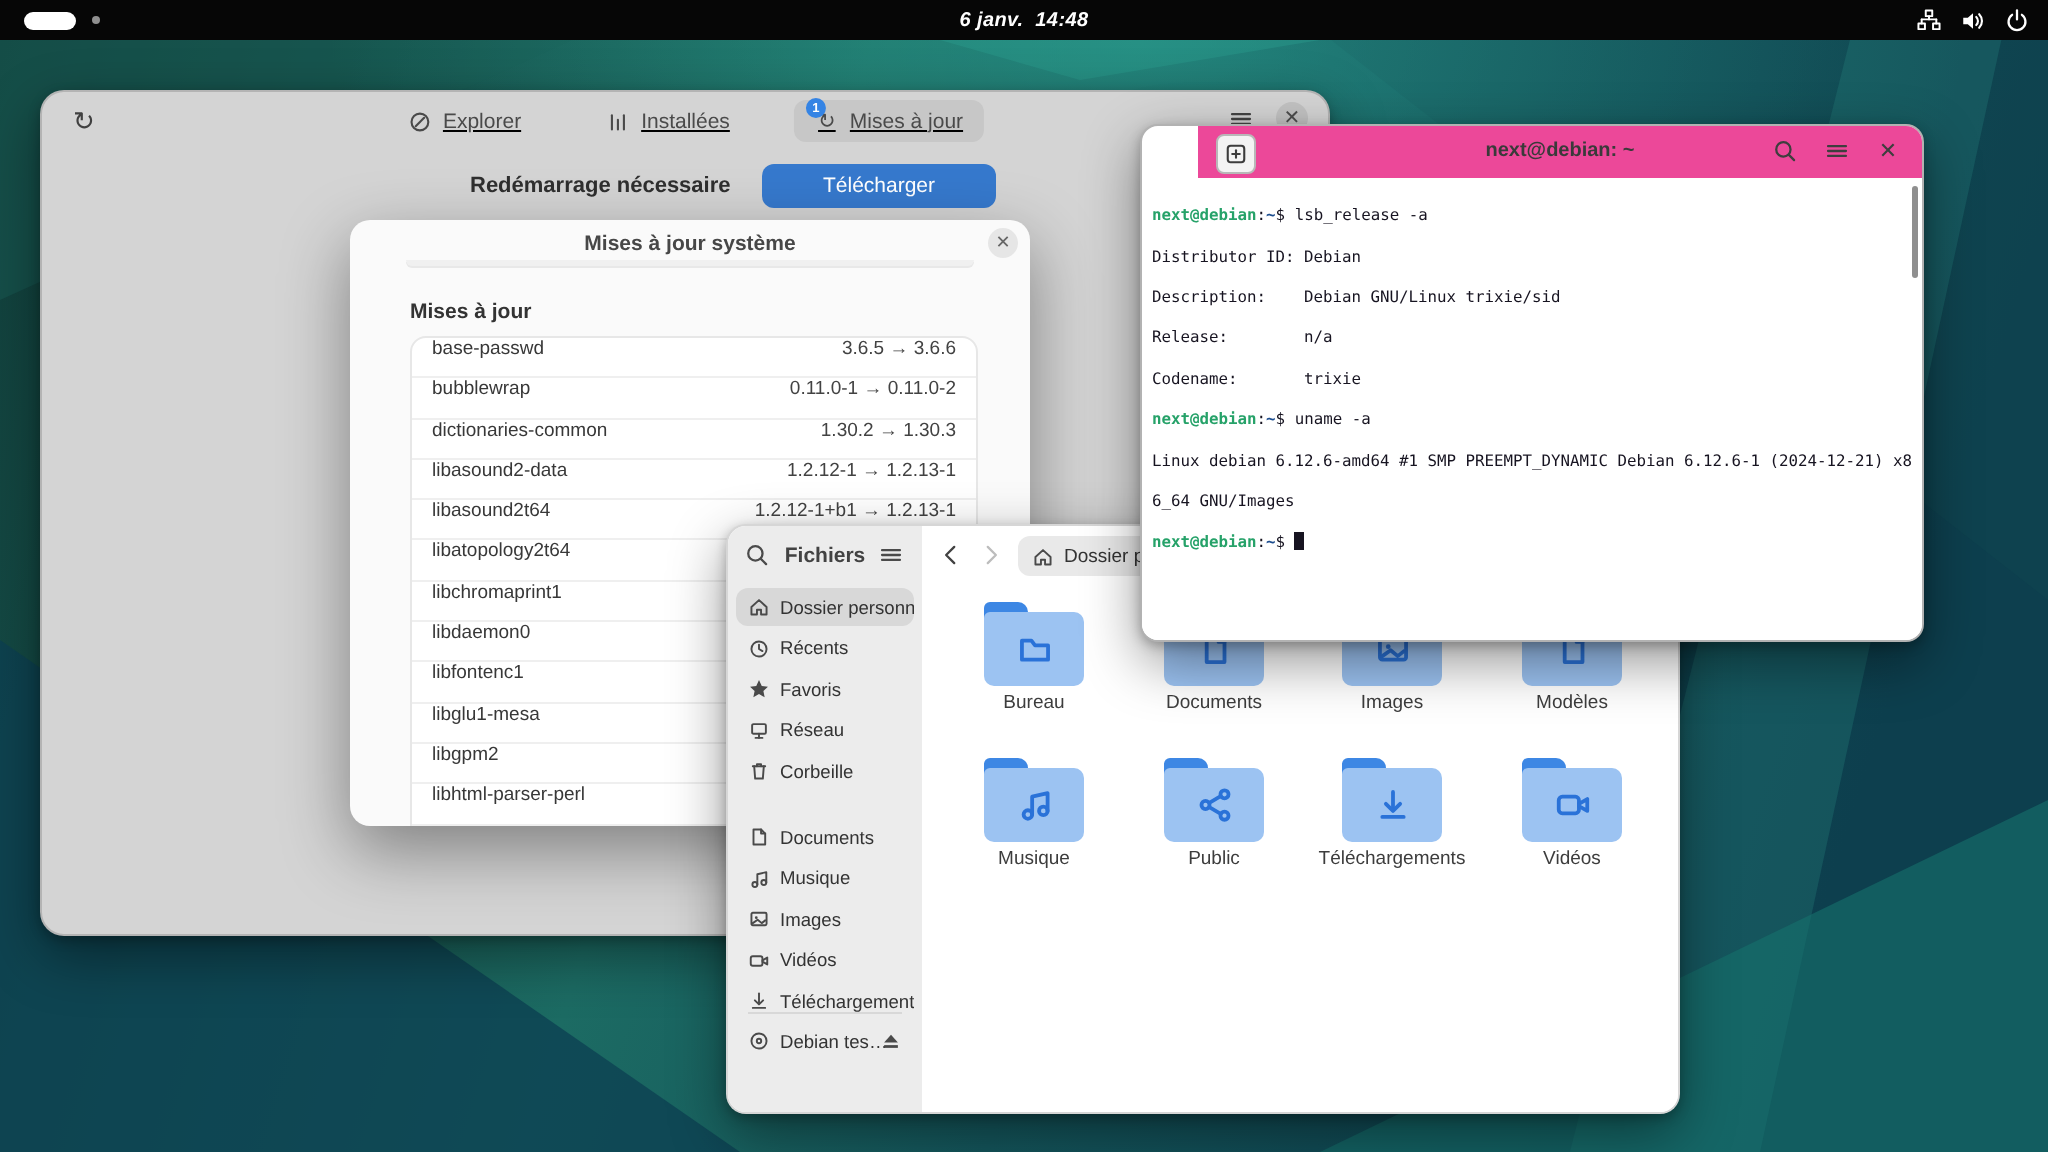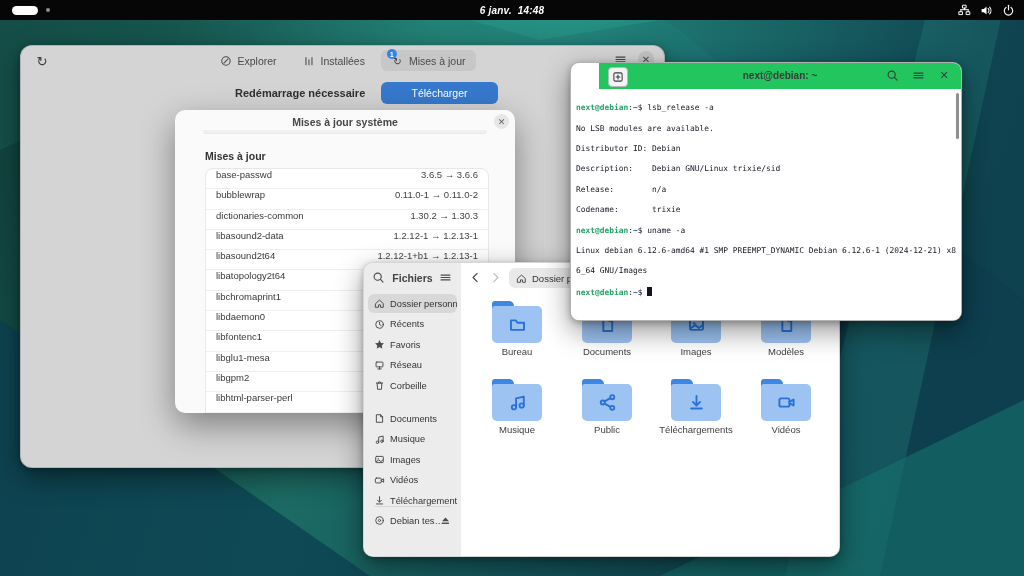--- a/index.html
+++ b/index.html
@@ -23,21 +23,21 @@
 
   
   .win{position:absolute;box-shadow:0 10px 28px rgba(0,0,0,.42),0 2px 6px rgba(0,0,0,.25);}
 
   
   .software{left:20px;top:45px;width:645px;height:423px;background:#d4d4d4;border-radius:12px;z-index:1;
     border:1px solid rgba(0,0,0,.15);box-sizing:border-box;}
   .sw-header{position:relative;height:30px;}
   .sw-refresh{position:absolute;left:12px;top:6px;width:18px;height:18px;font-size:13px;color:#404040;
     display:flex;align-items:center;justify-content:center;cursor:pointer}
-  .sw-tabs{position:absolute;left:50%;top:4px;transform:translateX(-50%);display:flex;align-items:center;gap:6px;}
+  .sw-tabs{position:absolute;left:50%;top:4px;transform:translateX(-50%);display:flex;align-items:center;gap:22px;text-decoration:underline;}
   .sw-tab{display:flex;align-items:center;gap:5px;font-size:10.5px;color:#4a4a4a;padding:4px 10px;border-radius:6px;cursor:pointer;white-space:nowrap}
   .sw-tab.active{background:#c7c7c7;}
   .tabicon{position:relative;width:13px;height:13px;color:#4a4a4a;display:flex;align-items:center;justify-content:center}
   .badge{position:absolute;left:-4px;top:-5px;width:10px;height:10px;border-radius:50%;background:#3584e4;color:#fff;
     font-size:6.5px;font-weight:bold;display:flex;align-items:center;justify-content:center}
   .sw-ctrls{position:absolute;right:10px;top:5px;display:flex;align-items:center;gap:10px;}
   .menu-btn{width:16px;height:16px;color:#444;display:flex;align-items:center;justify-content:center;cursor:pointer}
   .circle-close{width:16px;height:16px;border-radius:50%;background:#c3c3c3;color:#4d4d4d;font-size:10px;
     display:flex;align-items:center;justify-content:center;cursor:pointer}
   .sw-restart-label{position:absolute;left:172px;top:41px;font-size:11px;font-weight:bold;color:#2f2f2f;padding-left:42px;}
@@ -86,21 +86,21 @@
   .folder{position:relative;width:50px;height:42px;margin:0 auto;}
   .ftab{position:absolute;left:0;top:0;width:22px;height:12px;background:#3d87e4;border-radius:3px 5px 0 0;}
   .fbody{position:absolute;left:0;top:5px;width:50px;height:37px;background:#9cc3f2;border-radius:3px 5px 5px 5px;}
   .femblem{position:absolute;left:0;top:5px;width:50px;height:37px;display:flex;align-items:center;justify-content:center;color:#2a72d8}
   .femblem svg{width:19px;height:19px;stroke-width:1.6}
   .flabel{margin-top:3px;font-size:9.5px;color:#3d3d3d;}
 
   
   .terminal{left:570px;top:62px;width:392px;height:259px;background:#fff;border-radius:9px;z-index:4;
     border:1px solid rgba(0,0,0,.3);box-sizing:border-box;overflow:hidden;}
-  .t-header{position:relative;height:26px;background:#22c55e;border-bottom:5px solid #0f766e;margin-left:28px;}
+  .t-header{position:relative;height:26px;background:#ec4899;border-bottom:5px solid #0f766e;margin-left:28px;}
   .t-newtab{position:absolute;left:9px;top:4px;width:18px;height:18px;border:1px solid #b8b8b8;border-radius:4px;
     background:#f3f3f3;color:#3c3c3c;display:flex;align-items:center;justify-content:center;cursor:pointer}
   .t-title{position:absolute;left:0;right:0;top:7px;text-align:center;font-size:10px;font-weight:bold;color:#3a3a3a;}
   .t-ctrls{position:absolute;right:8px;top:3px;display:flex;align-items:center;gap:8px;}
   .t-btn{width:18px;height:18px;color:#3e3e3e;display:flex;align-items:center;justify-content:center;cursor:pointer;font-size:11px}
   .t-body{position:absolute;left:0;top:26px;right:0;bottom:0;background:#fff;padding:4px 0 16px 5px;
     font-family:"DejaVu Sans Mono",monospace;font-size:7.9px;line-height:10.2px;color:#171421;white-space:pre;}
   .p-user{color:#26a269;font-weight:bold}
   .p-path{color:#1c4d8f;font-weight:bold}
   .cursor{display:inline-block;width:4.8px;height:9px;background:#171421;vertical-align:-1.5px;}
@@ -500,21 +500,20 @@
               <line x1="2.5" y1="5" x2="13.5" y2="5"></line>
               <line x1="2.5" y1="8" x2="13.5" y2="8"></line>
               <line x1="2.5" y1="11" x2="13.5" y2="11"></line>
             </svg>
         </span>
         <span class="t-btn">✕</span>
       </span>
     </div>
     <div class="t-body">
 <div><span class="p-user">next@debian</span><span>:</span><span class="p-path">~</span><span>$ </span><span>lsb_release -a</span></div>
-<div>No LSB modules are available.</div>
 <div>Distributor ID: Debian</div>
 <div>Description:    Debian GNU/Linux trixie/sid</div>
 <div>Release:        n/a</div>
 <div>Codename:       trixie</div>
 <div><span class="p-user">next@debian</span><span>:</span><span class="p-path">~</span><span>$ </span><span>uname -a</span></div>
 <div>Linux debian 6.12.6-amd64 #1 SMP PREEMPT_DYNAMIC Debian 6.12.6-1 (2024-12-21) x8</div>
 <div>6_64 GNU/Images</div>
 <div><span class="p-user">next@debian</span><span>:</span><span class="p-path">~</span><span>$ </span><span class="cursor"></span></div>
     </div>
     <div class="t-scroll"></div>

